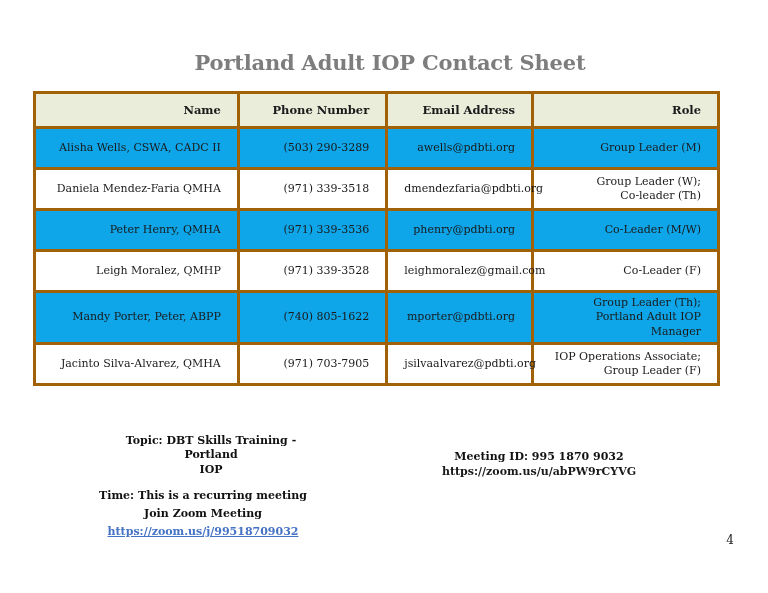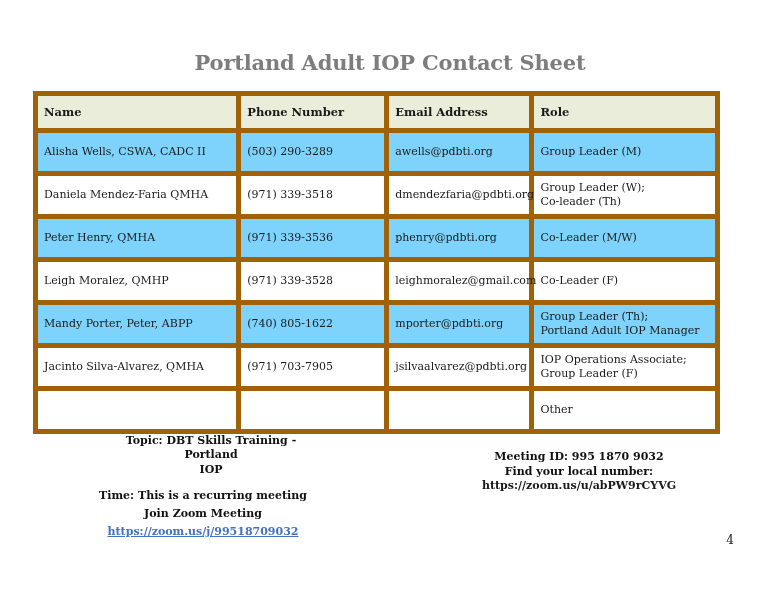--- a/index.html
+++ b/index.html
@@ -27,35 +27,35 @@
   table.contact-table {
     position: absolute;
     top: 91px;
     left: 33px;
     width: 687px;
     border-collapse: collapse;
     table-layout: fixed;
     font-size: 11px;
   }
   .contact-table th, .contact-table td {
-    border: 5px solid #a16207;
-    text-align: left;
+    border: 3px solid #a16207;
+    text-align: right;
     vertical-align: middle;
-    padding: 3px 6px;
+    padding: 3px 16px;
     white-space: pre-line;
     line-height: 1.3;
   }
   .contact-table th {
     background: #e9edd9;
     font-weight: 700;
     height: 26px;
     font-size: 11.5px;
   }
   .contact-table td { height: 32px; }
-  tr.shade td { background: #7dd3fc; }
+  tr.shade td { background: #0ea5e9; }
   tr.plain td { background: #ffffff; }
 
   .zoom-heading {
     position: absolute;
     top: 392px;
     left: 188px;
     width: 380px;
     text-align: center;
     font-weight: 700;
     font-size: 12px;
@@ -72,21 +72,21 @@
     font-weight: 700;
     font-size: 11px;
     line-height: 1.3;
     color: #111111;
   }
   .zoom-left .topic { white-space: pre-line; margin: 0 0 12px 16px; }
   .zoom-left p { margin: 4px; }
   .zoom-right {
     position: absolute;
     top: 450px;
-    left: 464px;
+    left: 424px;
     width: 230px;
     text-align: center;
     font-weight: 700;
     font-size: 11px;
     line-height: 1.32;
     color: #111111;
   }
   .zoom-right p { margin: 0; }
   a.link-blue {
     color: #4472c4;
@@ -160,39 +160,32 @@
         <td>Group Leader (Th);
 Portland Adult IOP Manager</td>
       </tr>
       <tr class="plain">
         <td>Jacinto Silva-Alvarez, QMHA</td>
         <td>(971) 703-7905</td>
         <td>jsilvaalvarez@pdbti.org</td>
         <td>IOP Operations Associate;
 Group Leader (F)</td>
       </tr>
-      <tr class="plain">
-        <td></td>
-        <td></td>
-        <td></td>
-        <td>Other</td>
-      </tr>
     </tbody>
   </table>
 
 
   <div class="zoom-left">
     <p class="topic">Topic: DBT Skills Training - Portland
 IOP</p>
     <p>Time: This is a recurring meeting</p>
     <p>Join Zoom Meeting</p>
     <p><a class="link-blue">https://zoom.us/j/99518709032</a></p>
   </div>
 
   <div class="zoom-right">
     <p>Meeting ID: 995 1870 9032</p>
-    <p>Find your local number:</p>
     <p><a class="link-black">https://zoom.us/u/abPW9rCYVG</a></p>
   </div>
 
   <div class="page-number">4</div>
 
 </div>
 
 </body></html>

